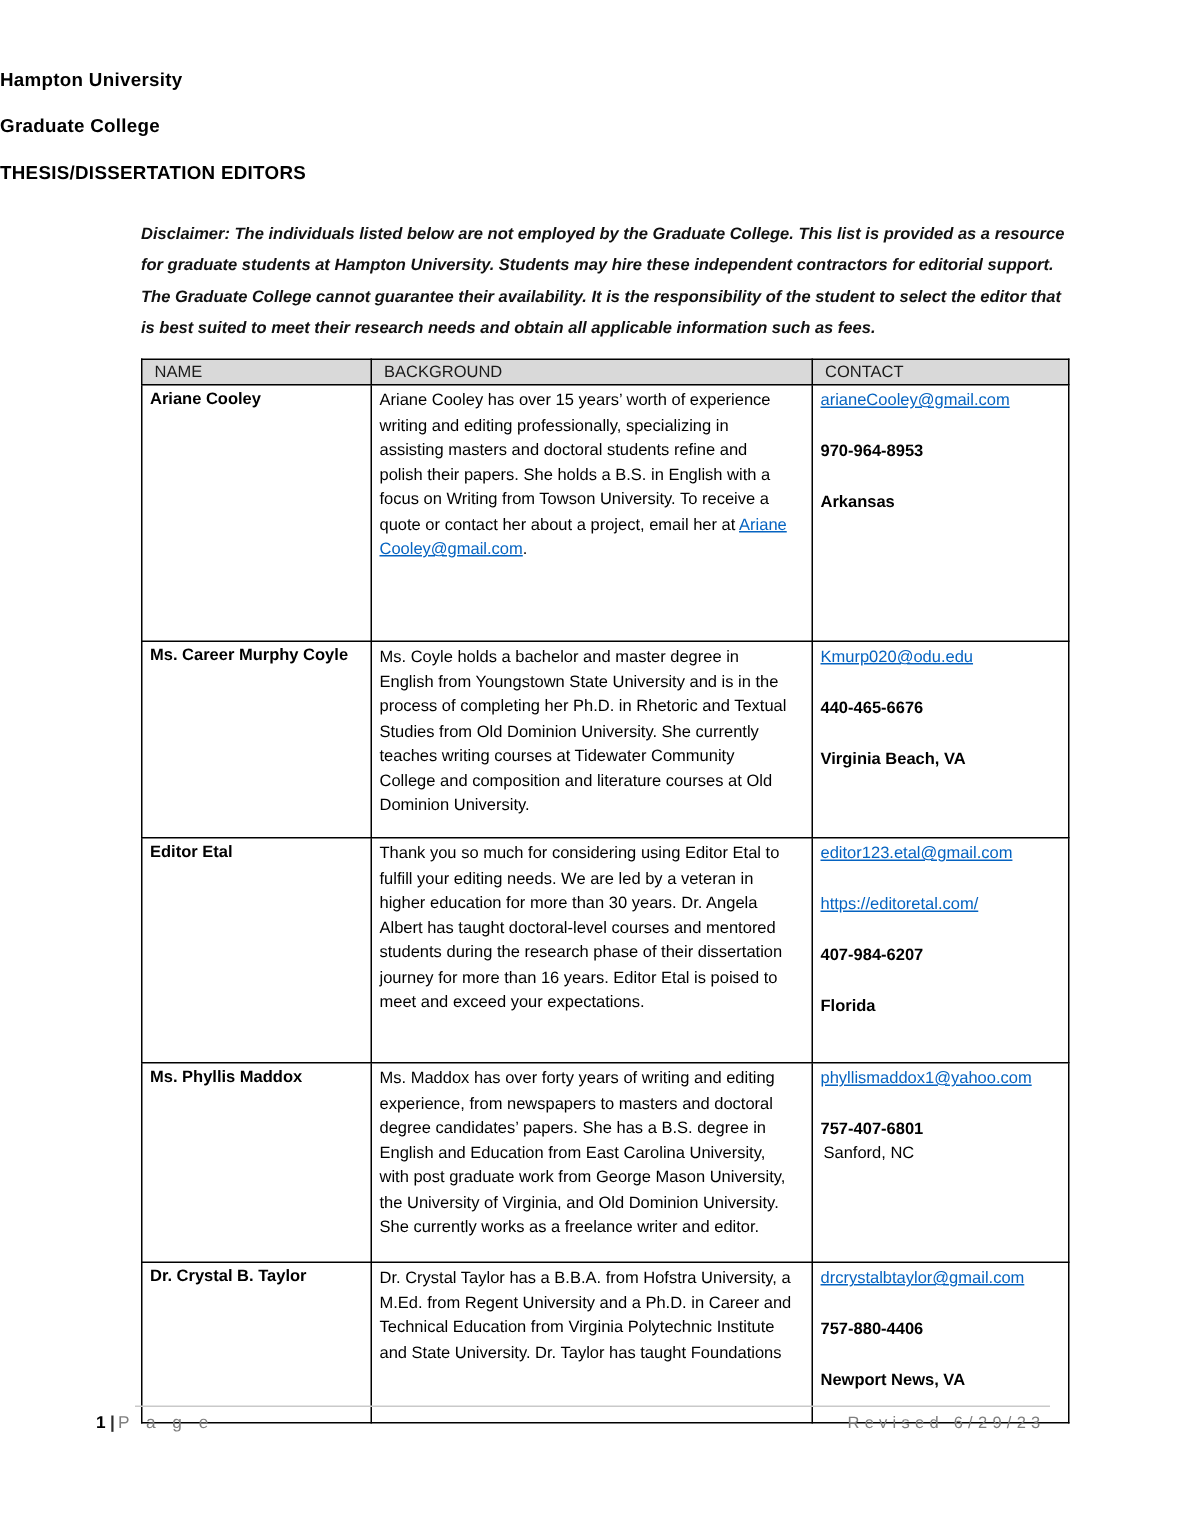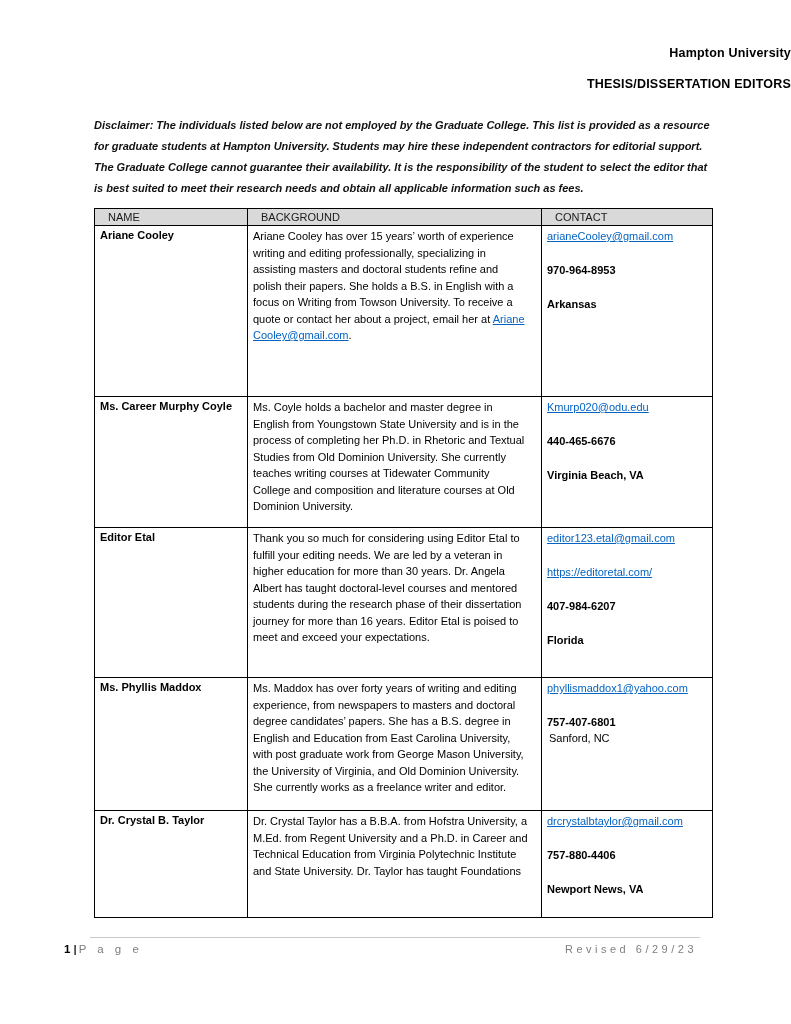--- a/index.html
+++ b/index.html
@@ -9,21 +9,21 @@
   }
   body {
     width: 791px;
     height: 1024px;
     position: relative;
     overflow: hidden;
     font-family: "Liberation Sans", sans-serif;
     color: #000;
   }
   
-  .titles { text-align: right; padding-top: 46px; }
+  .titles { text-align: left; padding-top: 46px; }
   .title-line {
     font-weight: 700;
     font-size: 12.5px;
     line-height: 14px;
     margin-bottom: 17px;
     letter-spacing: 0.2px;
   }
   
   .disclaimer {
     margin: 24px 0 0 94px;
@@ -50,21 +50,21 @@
     vertical-align: top;
     padding: 2px 12px 2px 5px;
   }
   table.editors thead th {
     background: #D9D9D9;
     font-weight: 500;
     text-align: left;
     font-size: 11px;
     color: #1a1a1a;
     height: 13px;
-    padding: 2px 5px 1px 13px;
+    padding: 2px 5px 1px 8px;
   }
   td.name-cell { font-weight: 600; line-height: 15px; }
   td.bg-cell { line-height: 16.5px; }
   td.contact-cell { line-height: 16px; }
   .r1 td { height: 166px; }
   .r2 td { height: 126px; }
   .r3 td { height: 145px; }
   .r4 td { height: 128px; }
   .r5 td { height: 79px; }
   .contact-item { margin-bottom: 18px; font-weight: 600; }
@@ -108,20 +108,21 @@
     font-size: 11px;
     color: #7f7f7f;
     letter-spacing: 3.5px;
   }
 </style>
 </head>
 <body>
 
 <div class="titles">
   <div class="title-line">Hampton University</div>
+  <div class="title-line">Graduate College</div>
   <div class="title-line">THESIS/DISSERTATION EDITORS</div>
 </div>
 
 <p class="disclaimer">Disclaimer: The individuals listed below are not employed by the Graduate College.  This list is provided as a resource for graduate students at Hampton University.  Students may hire these independent contractors for editorial support.  The Graduate College cannot guarantee their availability.  It is the responsibility of the student to select the editor that is best suited to meet their research needs and obtain all applicable information such as fees.</p>
 
 <table class="editors">
   <colgroup>
       <col class="c1">
       <col class="c2">
       <col class="c3">

